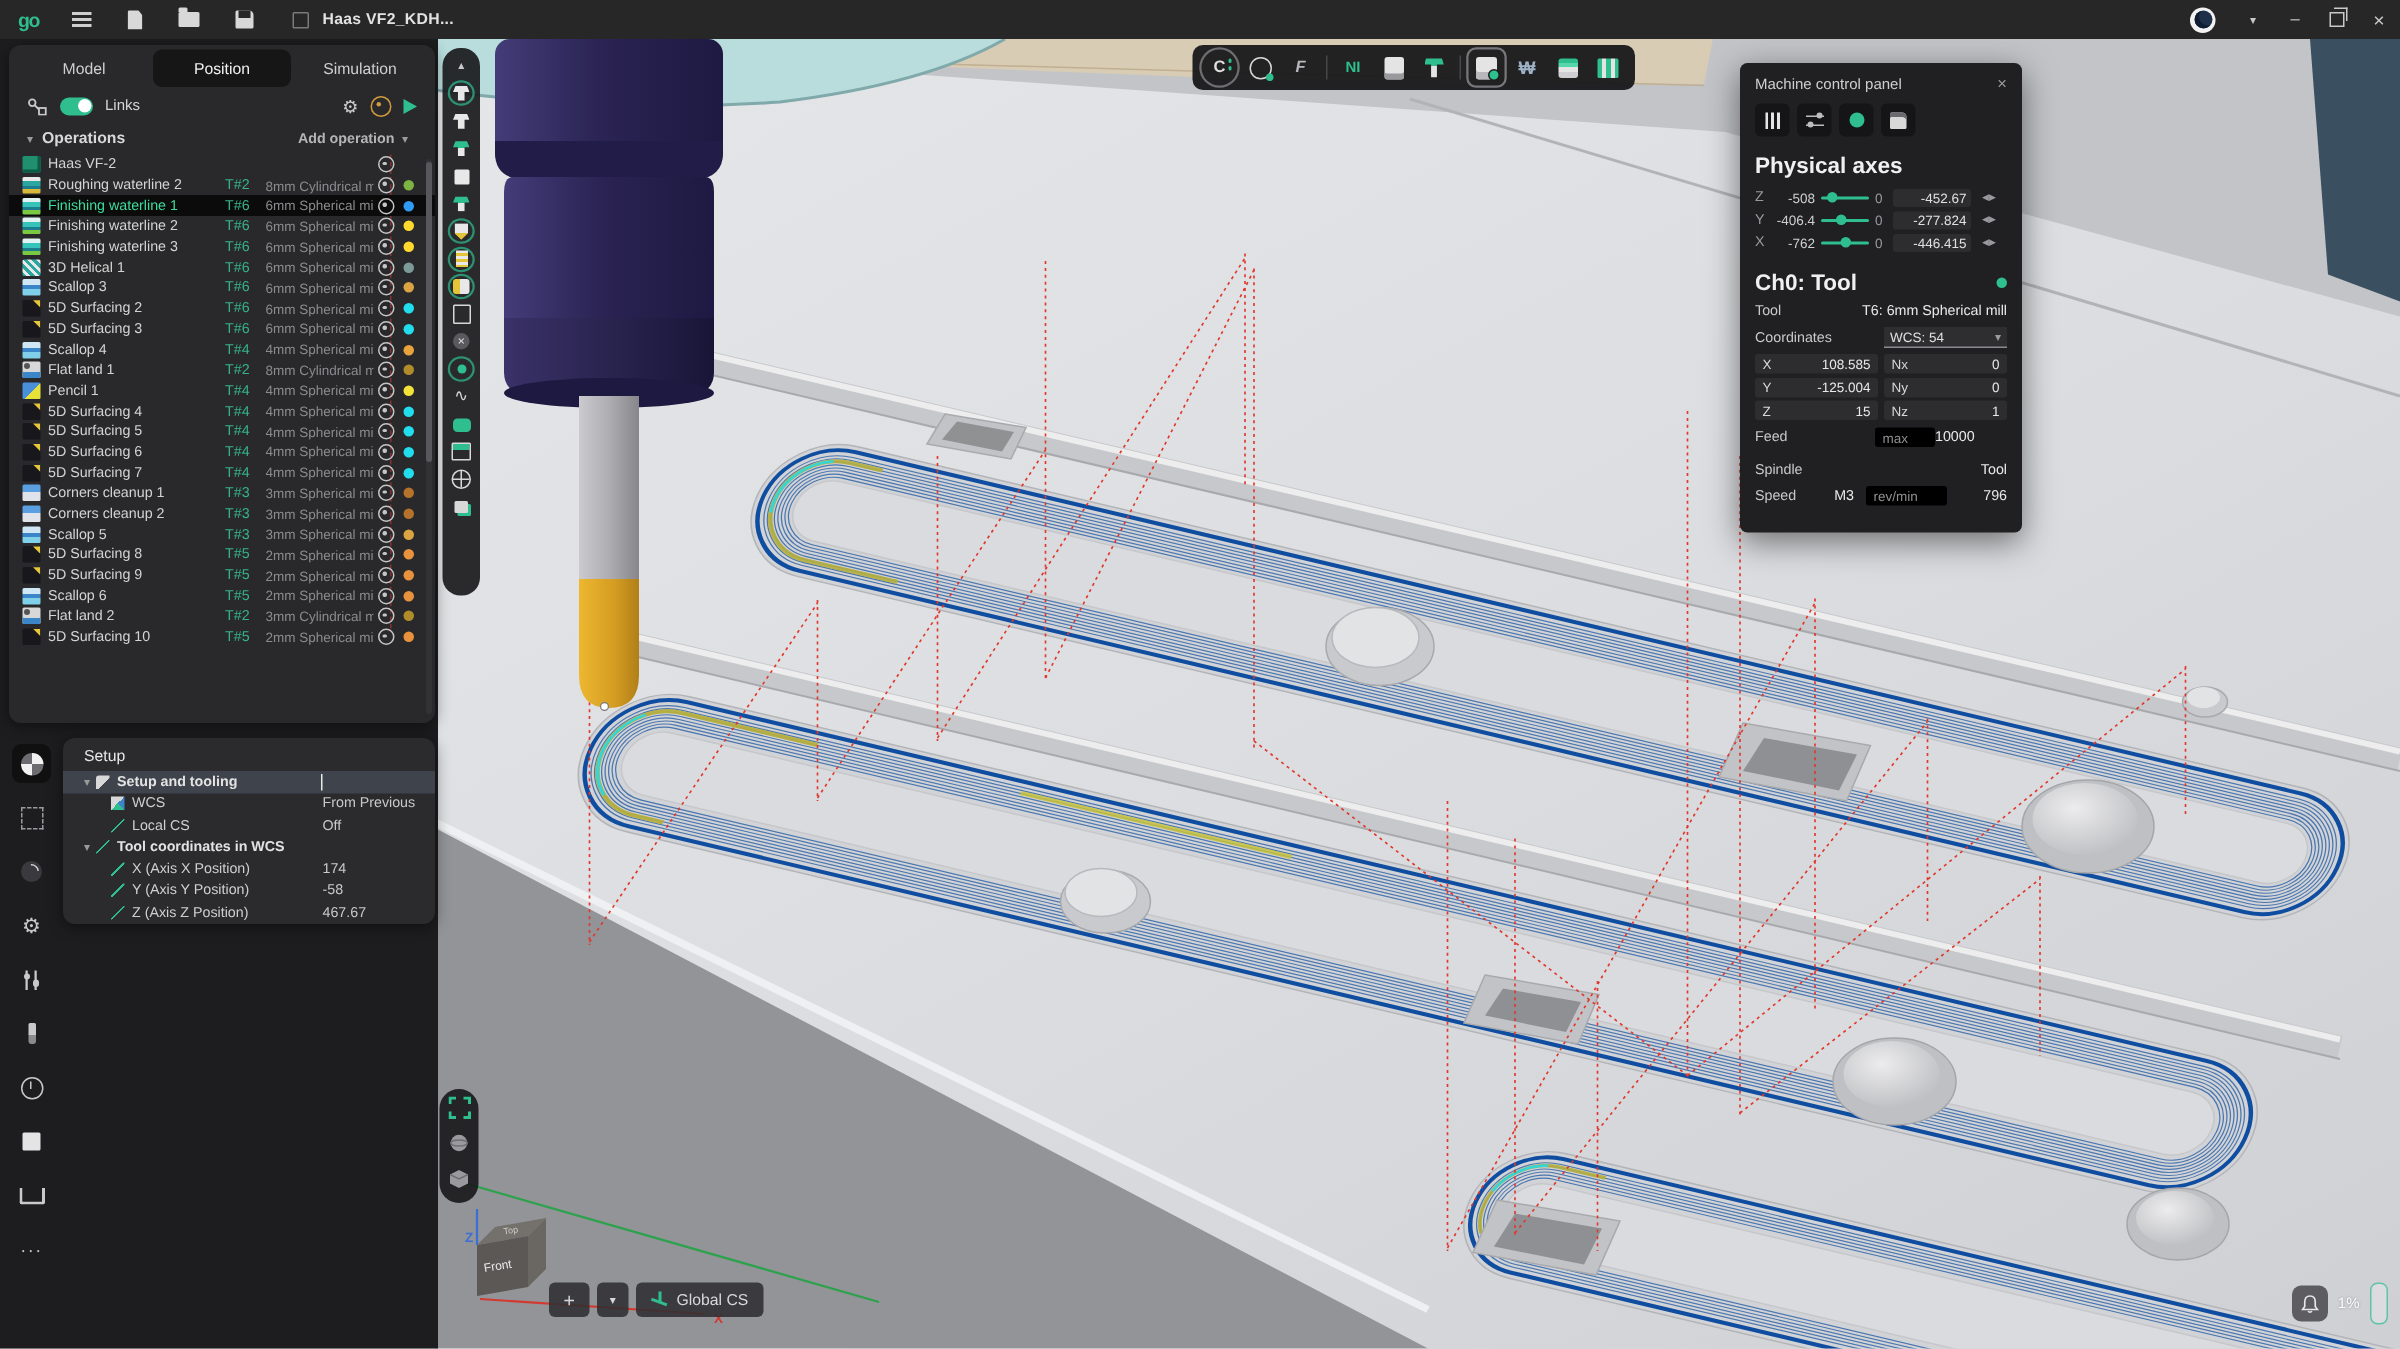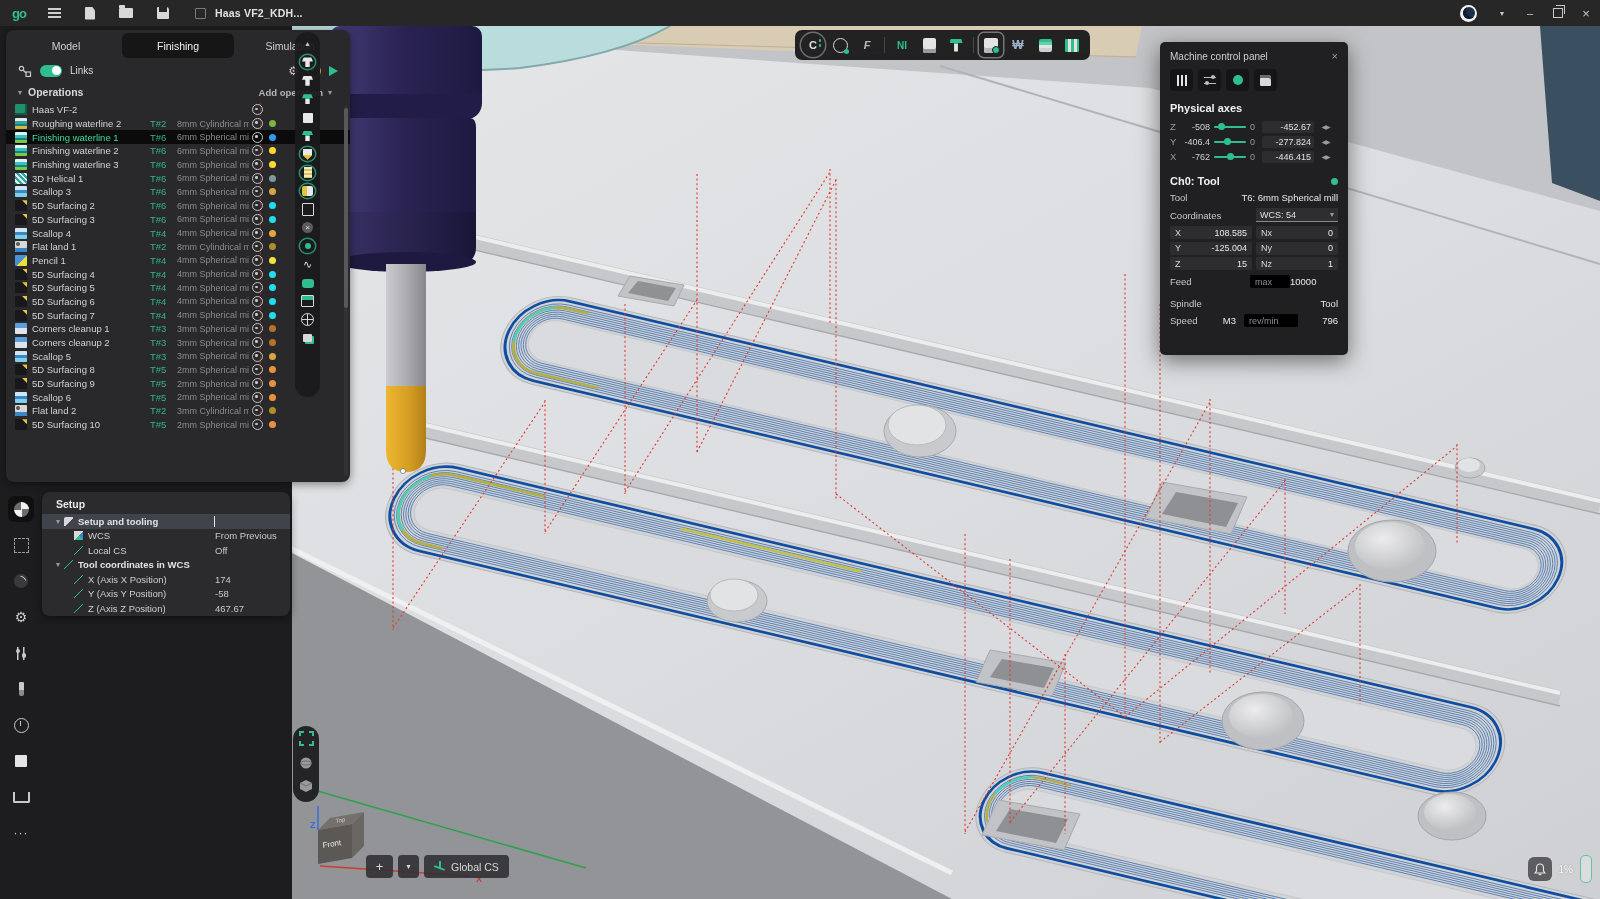--- a/index.html
+++ b/index.html
@@ -20,21 +20,21 @@
   .tb-right{position:absolute;right:0;top:0;height:26px;display:flex;align-items:center;gap:0}
   .tb-avatar{width:17px;height:17px;border-radius:50%;background:#f2f2f2;position:relative;margin-right:11px}
   .tb-avatar::after{content:"";position:absolute;left:2.5px;top:2.5px;width:12px;height:12px;border-radius:50%;background:#1d2f49;box-shadow:inset 3px -2px 0 #0e1d31}
   .winbtn{width:28px;height:26px;display:flex;align-items:center;justify-content:center;color:#c9c9c9;font-size:11px}
   .ic-restore{width:8px;height:8px;border:1px solid #c9c9c9;position:relative}
   .ic-restore::before{content:"";position:absolute;left:2px;top:-4px;width:8px;height:8px;border:1px solid #c9c9c9;border-bottom:none;border-left:none}
   
   .dock{position:absolute;left:0;top:26px;width:292px;height:873px;background:#1d1d1f;z-index:10}
   .card{position:absolute;background:#29292b;border-radius:8px;box-shadow:0 2px 10px rgba(0,0,0,.45)}
   
-  .ops{left:6px;top:4px;width:344px;height:452px;overflow:hidden}
+  .ops{left:6px;top:4px;width:284px;height:452px;overflow:hidden}
   .tabs{display:flex;margin:3px 4px 0 4px;height:25px}
   .tab{flex:1;display:flex;align-items:center;justify-content:center;color:#cfcfcf;font-size:10.5px;border-radius:6px;cursor:pointer}
   .tab.active{background:#161617;color:#f0f0f0}
   .links-row{display:flex;align-items:center;height:25px;padding:0 12px;gap:8px}
   .toggle{width:22px;height:12px;border-radius:6px;background:#2fbf8f;position:relative}
   .toggle::after{content:"";position:absolute;right:1.5px;top:1.5px;width:9px;height:9px;border-radius:50%;background:#fff}
   .links-label{color:#d5d5d5;font-size:10px;flex:1}
   .glyph{color:#c9c9c9;font-size:12px;line-height:1}
   .circ-orange{width:12px;height:12px;border:1.5px solid #d29b3d;border-radius:50%;position:relative}
   .circ-orange::after{content:"";position:absolute;left:3px;top:3px;width:3px;height:3px;border-radius:50%;background:#d29b3d}
@@ -64,21 +64,21 @@
   .t-surf{background:#17171c;position:relative}
   .t-surf::after{content:"";position:absolute;right:0;top:0;width:5px;height:5px;background:#e8c63a;clip-path:polygon(0 0,100% 0,100% 100%)}
   .t-pencil{background:linear-gradient(135deg,#4a90d9 55%,#e8e13a 55%)}
   .t-corners{background:linear-gradient(180deg,#5aa0e0 45%,#e0e4ea 45%)}
   .t-flat{background:#d8d8d8;box-shadow:inset 0 -4px #3a86c8;position:relative}
   .t-flat::after{content:"";position:absolute;left:1px;top:1px;width:4px;height:4px;border-radius:50%;background:#555}
   .scrollbar{position:absolute;right:2px;top:76px;width:4px;height:370px;background:#323234;border-radius:2px}
   .scroll-thumb{position:absolute;left:0;top:2px;width:4px;height:200px;background:#58585c;border-radius:2px}
   
   .setup{left:42px;top:466px;width:248px;height:124px;background:#2b2b2e;font-size:9.5px;color:#cfcfcf}
-  .su-title{font-weight:bold;font-size:10.5px;color:#e8e8e8;padding:6px 0 4px 14px}
+  .su-title{font-weight:normal;font-size:10.5px;color:#e8e8e8;padding:6px 0 4px 14px}
   .su-row{display:flex;align-items:center;height:14.5px;padding-left:14px;position:relative}
   .su-row.group{font-weight:bold;color:#e3e3e3}
   .su-row.hl{background:#3f434c}
   .su-cursor{position:absolute;left:172px;top:2px;width:1px;height:11px;background:#e8e8e8}
   .su-ind{padding-left:32px}
   .su-ic{width:9px;height:9px;margin-right:5px;flex:none}
   .su-val{position:absolute;left:173px;color:#c9c9c9}
   .mini-wrench{background:linear-gradient(135deg,#d8d8d8 60%,transparent 60%);border-radius:2px 0 2px 0}
   .mini-tri{background:conic-gradient(from 45deg,#3a86c8 0 25%,#2fbf8f 0 50%,#d8d8d8 0)}
   .mini-axis{background:linear-gradient(135deg,transparent 45%,#2fbf8f 45% 55%,transparent 55%)}
@@ -150,21 +150,21 @@
   .mcp-btns{display:flex;gap:5px;margin-top:7px}
   .mcp-btn{width:23px;height:22px;background:#151517;border-radius:4px;display:flex;align-items:center;justify-content:center}
   .mb-bars{width:10px;height:11px;background:repeating-linear-gradient(90deg,#e4e4e4 0 2px,transparent 2px 4px)}
   .mb-sliders{width:12px;height:11px;background:
       linear-gradient(#bdbdbd,#bdbdbd) 0 2px/12px 1.2px no-repeat,
       linear-gradient(#bdbdbd,#bdbdbd) 0 8px/12px 1.2px no-repeat;position:relative}
   .mb-sliders::before{content:"";position:absolute;left:7px;top:0.5px;width:4px;height:4px;border-radius:50%;background:#bdbdbd}
   .mb-sliders::after{content:"";position:absolute;left:1px;top:6.5px;width:4px;height:4px;border-radius:50%;background:#bdbdbd}
   .mb-dot{width:10px;height:10px;border-radius:50%;background:#2fbf8f}
   .mb-save{width:11px;height:11px;background:#d8d8d8;border-radius:1px 3px 1px 1px;box-shadow:inset 0 3px 0 #6a6a6e}
-  .mcp-sec{font-weight:bold;color:#f0f0f0;font-size:11px;margin-top:11px}
+  .mcp-sec{font-weight:bold;color:#f0f0f0;font-size:15px;margin-top:11px}
   .ax-row{display:flex;align-items:center;height:15px;gap:4px}
   .ax-name{width:9px;color:#9a9a9e}
   .ax-min{width:27px;text-align:right;color:#d0d0d0;font-size:9px}
   .ax-track{width:32px;height:2px;background:#2fbf8f;border-radius:1px;position:relative;flex:none}
   .ax-knob{position:absolute;top:-2.7px;width:7px;height:7px;border-radius:50%;background:#2fbf8f}
   .ax-max{width:8px;color:#9a9a9e;font-size:9px}
   .ax-val{width:46px;background:#2d2d30;border-radius:2px;text-align:right;padding:1px 3px;color:#e0e0e0;font-size:9px}
   .ax-step{width:16px;color:#9a9a9e;font-size:6px;letter-spacing:0;text-align:center}
   .mcp-row{display:flex;align-items:center;margin-top:5px}
   .mcp-row .right{margin-left:auto;color:#e8e8e8}
@@ -398,21 +398,21 @@
 <div class="dock">
 
   <div class="card ops">
     <div class="tabs">
 
         <div class="tab">
           <span>Model</span>
         </div>
 
         <div class="tab active">
-          <span>Finishing</span>
+          <span>Position</span>
         </div>
 
         <div class="tab">
           <span>Simulation</span>
         </div>
 
     </div>
     <div class="links-row">
       <svg width="14" height="12">
         <circle cx="3.5" cy="3.5" r="2.2" fill="none" stroke="#c9c9c9" stroke-width="1.2"></circle>

